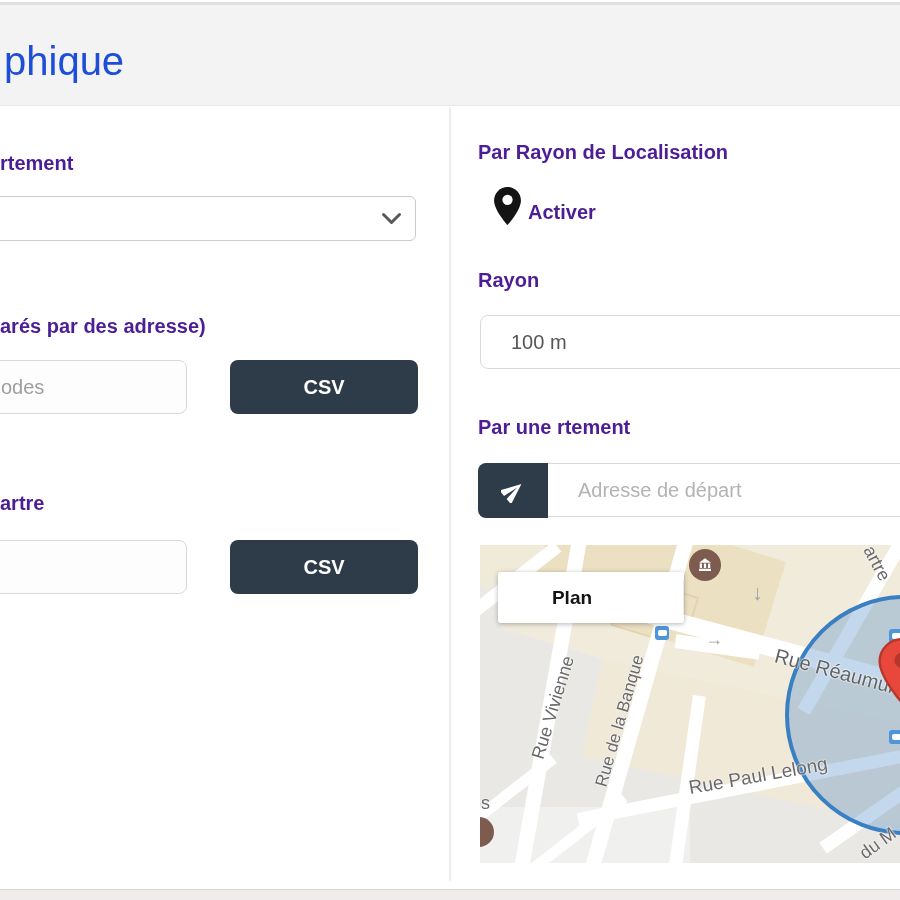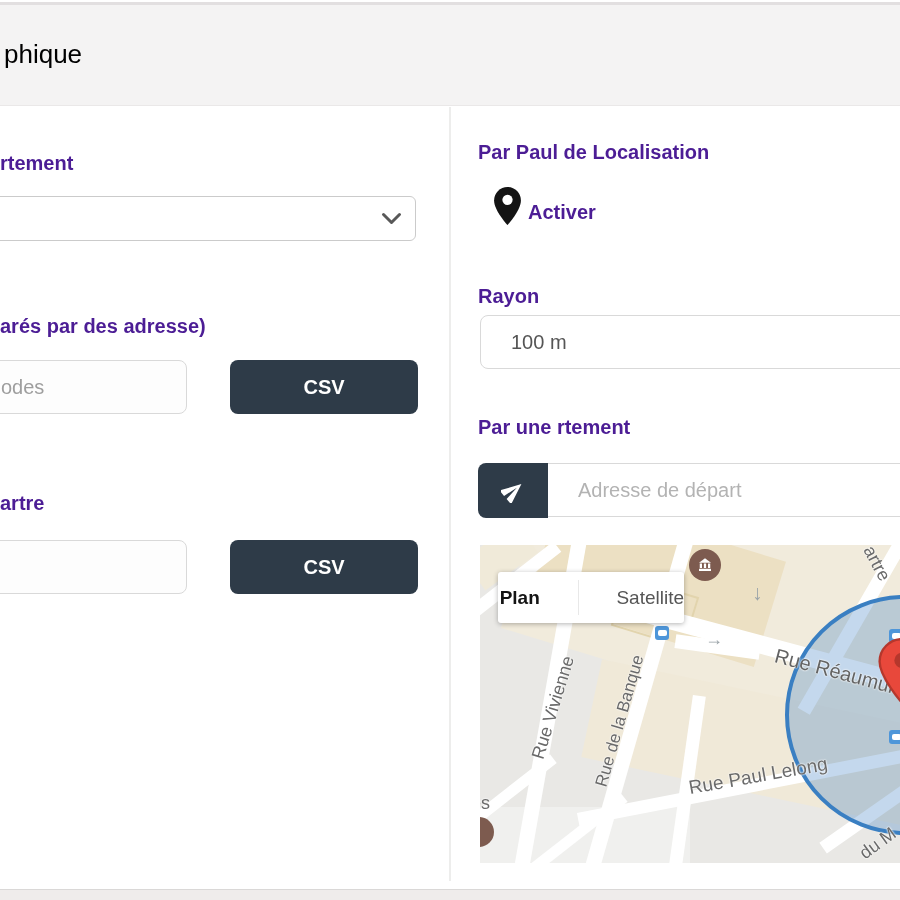--- a/index.html
+++ b/index.html
@@ -3,21 +3,21 @@
 <meta charset="utf-8">
 <style>
   * { margin:0; padding:0; box-sizing:border-box; }
   html,body { width:900px; height:900px; overflow:hidden; background:#fff;
     font-family:"Liberation Sans", sans-serif; position:relative; }
   .abs { position:absolute; }
 
   
   .top-line { top:2px; left:0; width:900px; height:3px; background:#e2dfe0; }
   .header { top:5px; left:0; width:900px; height:101px; background:#f4f3f3; border-bottom:1px solid #eae8e8; }
-  .header-title { left:4px; top:34px; font-size:26px; font-weight:400; color:#000000; }
+  .header-title { left:4px; top:34px; font-size:40px; font-weight:400; color:#1d4ed8; }
 
   .v-divider { left:449px; top:107px; width:2px; height:774px; background:#ededec; }
   .footer-bar { top:889px; left:0; width:900px; height:11px; background:#efeceb; border-top:1px solid #dad8d7; }
 
   .lbl { font-size:20px; font-weight:700; color:#4c1d95; white-space:nowrap; }
 
   
   .select-box { left:-40px; top:196px; width:456px; height:45px; background:#fff;
     border:1px solid #cbcbcb; border-radius:6px; }
   .select-box svg { position:absolute; right:13px; top:15px; }
@@ -78,29 +78,29 @@
   <div class="abs lbl" style="left:0;top:315px">arés par des adresse)</div>
   <input class="abs txt-input" style="left: -30px; top: 360px; width: 217px;" type="text" placeholder="odes">
   <button class="abs csv-btn" style="top:360px">CSV</button>
 
   <div class="abs lbl" style="left:0;top:492px">artre</div>
   <input class="abs txt-input" style="left: -30px; top: 540px; width: 217px;" type="text">
   <button class="abs csv-btn" style="top:540px">CSV</button>
 </div>
 
 <div>
-  <div class="abs lbl" style="left:478px;top:141px">Par Paul de Localisation</div>
+  <div class="abs lbl" style="left:478px;top:141px">Par Rayon de Localisation</div>
 
   <svg class="abs" style="left:494px;top:187px" width="27" height="38" viewBox="0 0 24 34">
     <path d="M12 0C5.4 0 0 5.4 0 12c0 9 12 22 12 22s12-13 12-22C24 5.4 18.6 0 12 0z" fill="#141414"></path>
     <circle cx="12" cy="11.5" r="4.6" fill="#fff"></circle>
   </svg>
   <div class="abs lbl" style="left:528px;top:201px">Activer</div>
 
-  <div class="abs lbl" style="left:478px;top:285px">Rayon</div>
+  <div class="abs lbl" style="left:478px;top:269px">Rayon</div>
   <input class="abs txt-input" style="left: 480px; top: 315px; width: 436px; background: rgb(255, 255, 255);" type="text" value="100 m">
 
   <div class="abs lbl" style="left:478px;top:416px">Par une rtement</div>
   <div class="abs addon">
     <svg width="24" height="24" viewBox="0 0 24 24">
       <path d="M2 21 L23 12 2 3 2 10 17 12 2 14 Z" fill="#fff" transform="rotate(-40 12 12)"></path>
     </svg>
   </div>
   <input class="abs txt-input addr-input" type="text" placeholder="Adresse de départ" style="">
 
@@ -159,16 +159,15 @@
     <div class="st" style="left:-9px;top:248px;font-size:18px">es</div>
 
     <svg class="marker" width="48" height="66" viewBox="0 0 40 56">
       <path d="M20 1C9.5 1 1 9.5 1 20c0 13.5 19 35 19 35s19-21.5 19-35C39 9.5 30.5 1 20 1z" fill="#e8483b" stroke="#b5372c" stroke-width="2"></path>
       <circle cx="20" cy="19" r="6.5" fill="#b5372c"></circle>
     </svg>
 
     <div class="map-ctrl">
       <div class="cell cell-plan">Plan</div>
       <div class="sep"></div>
-      <div class="cell cell-sat">Satellite</div>
     </div>
   </div>
 </div>
 
 </body></html>

